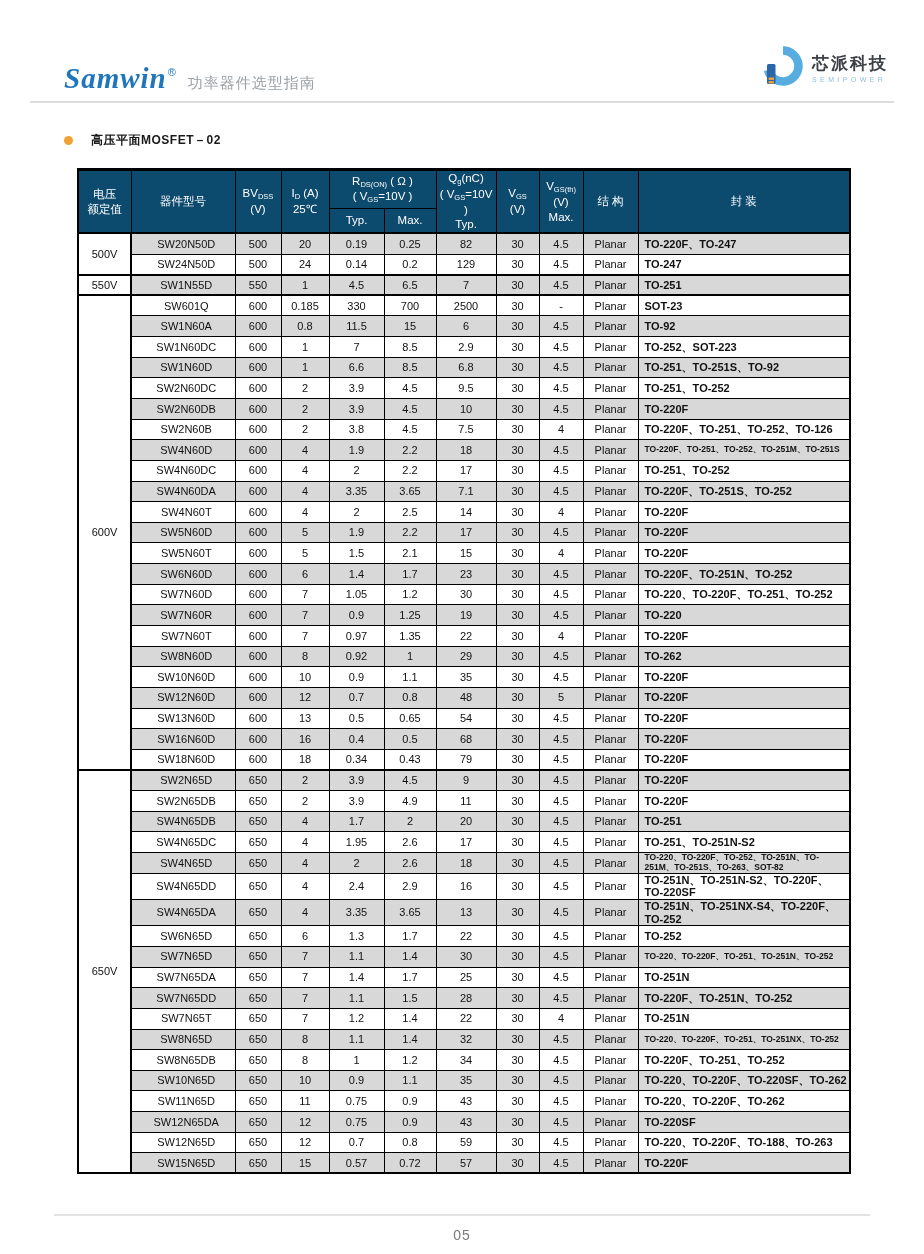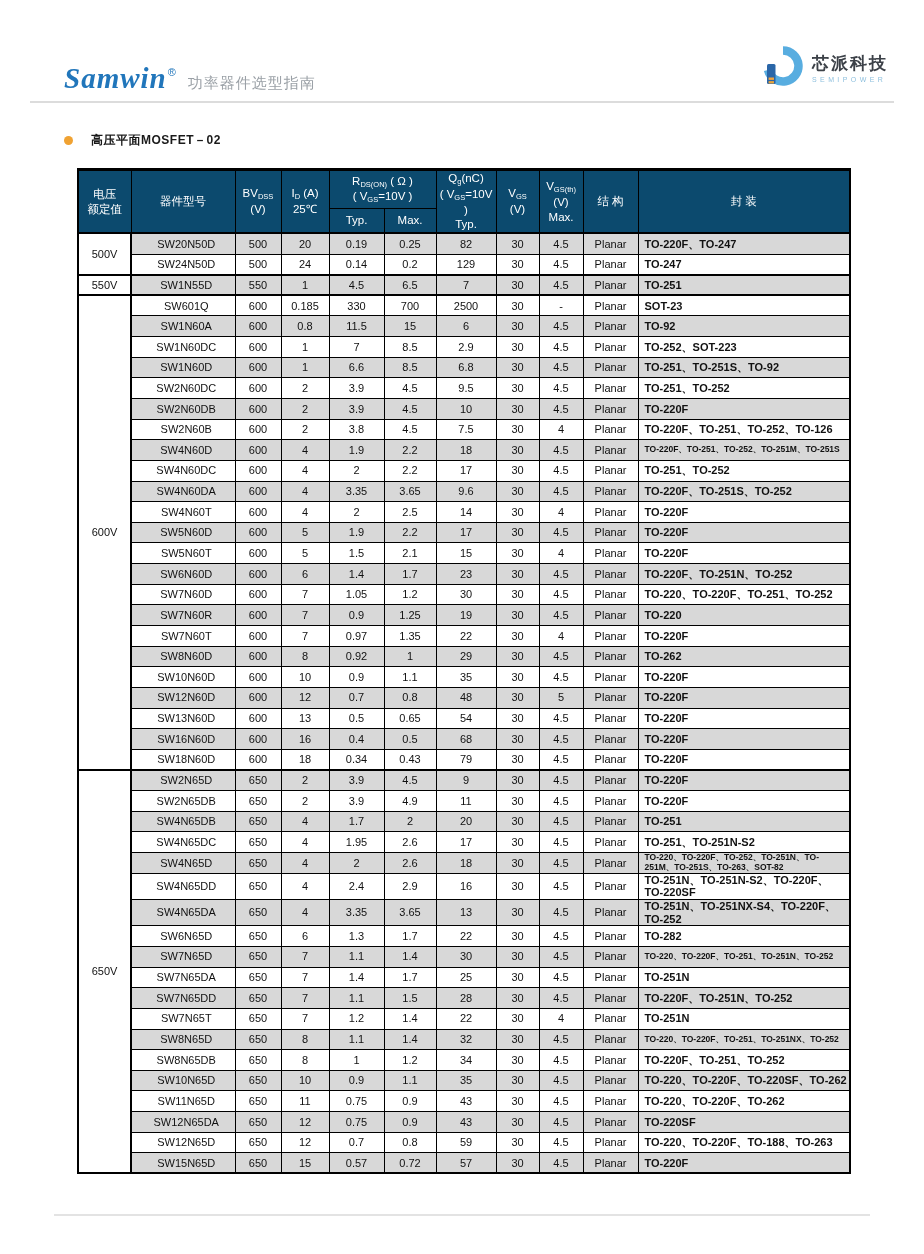--- a/index.html
+++ b/index.html
@@ -276,21 +276,21 @@
           <td>4.5</td>
           <td>Planar</td>
           <td class="pkg-cell">TO-251、TO-252</td>
         </tr>
         <tr class="alt">
           <td class="part-cell">SW4N60DA</td>
           <td>600</td>
           <td>4</td>
           <td>3.35</td>
           <td>3.65</td>
-          <td>9.6</td>
+          <td>7.1</td>
           <td>30</td>
           <td>4.5</td>
           <td>Planar</td>
           <td class="pkg-cell">TO-220F、TO-251S、TO-252</td>
         </tr>
         <tr>
           <td class="part-cell">SW4N60T</td>
           <td>600</td>
           <td>4</td>
           <td>2</td>
@@ -533,21 +533,21 @@
         <tr>
           <td class="part-cell">SW6N65D</td>
           <td>650</td>
           <td>6</td>
           <td>1.3</td>
           <td>1.7</td>
           <td>22</td>
           <td>30</td>
           <td>4.5</td>
           <td>Planar</td>
-          <td class="pkg-cell">TO-282</td>
+          <td class="pkg-cell">TO-252</td>
         </tr>
         <tr class="alt">
           <td class="part-cell">SW7N65D</td>
           <td>650</td>
           <td>7</td>
           <td>1.1</td>
           <td>1.4</td>
           <td>30</td>
           <td>30</td>
           <td>4.5</td>
@@ -671,14 +671,15 @@
           <td>57</td>
           <td>30</td>
           <td>4.5</td>
           <td>Planar</td>
           <td class="pkg-cell">TO-220F</td>
         </tr>
       </tbody>
   </table>
 
   <div class="footer-rule"></div>
+  <div class="page-num">05</div>
 
 </div>
 
 </body></html>

